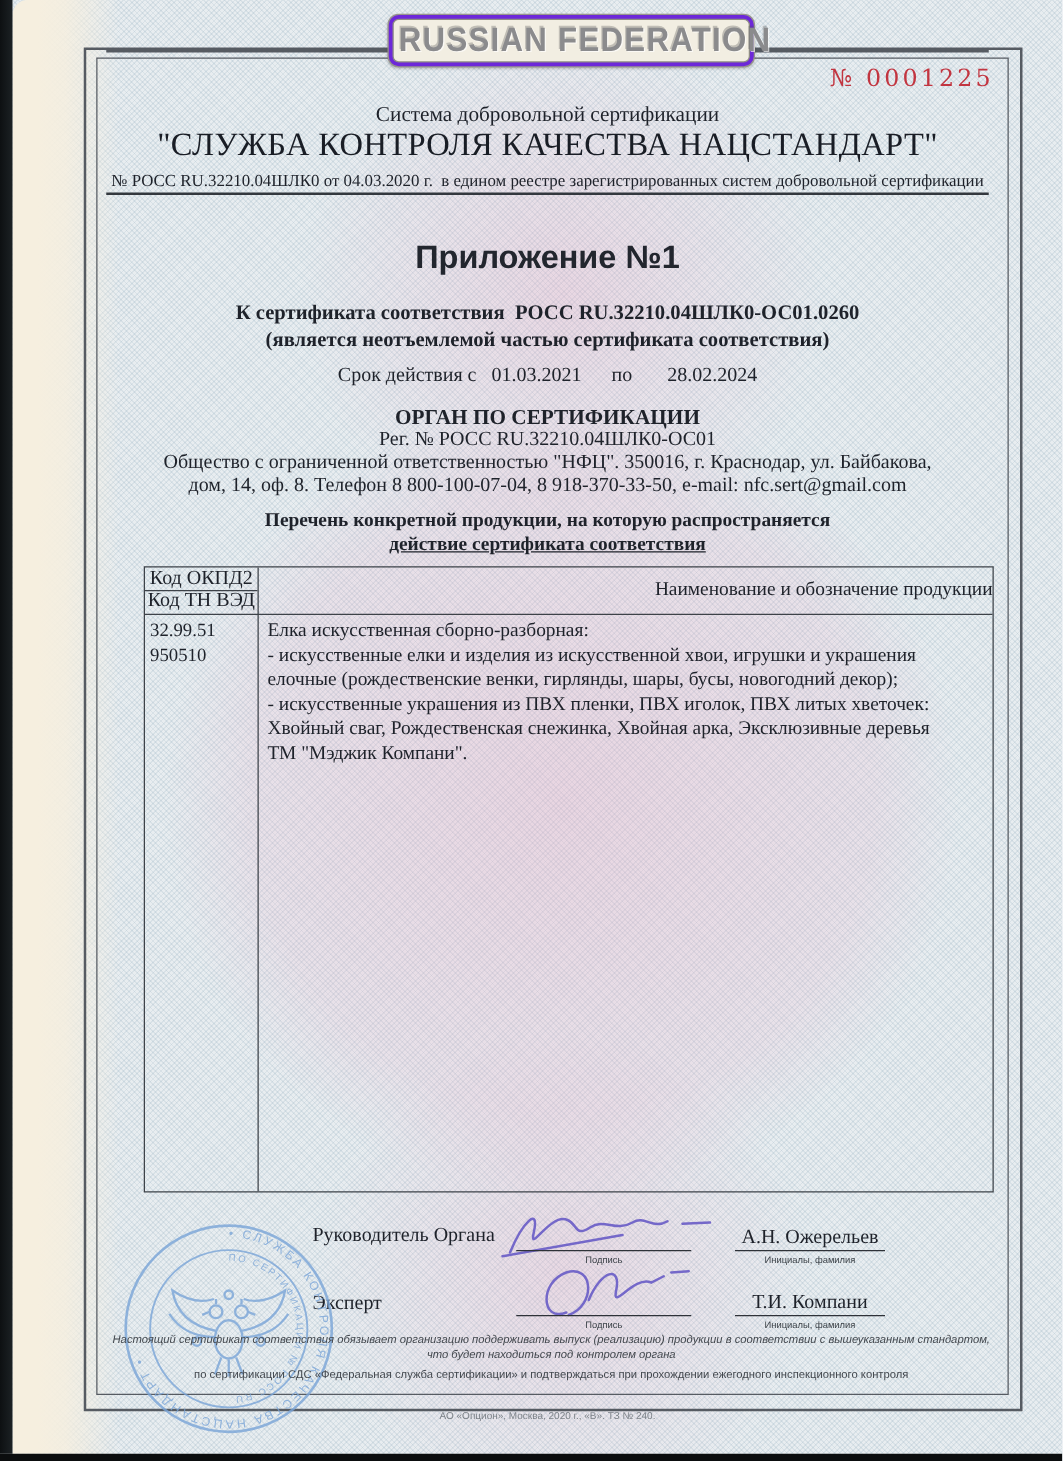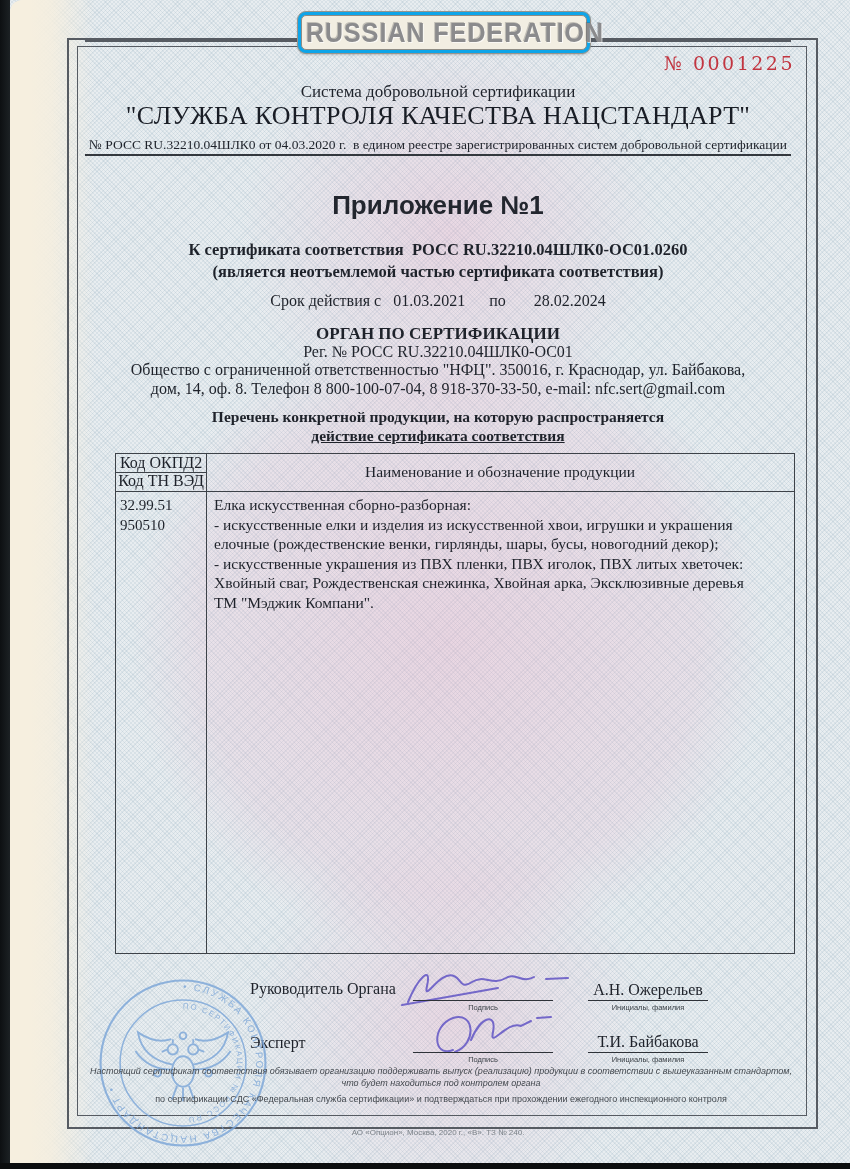--- a/index.html
+++ b/index.html
@@ -17,22 +17,22 @@
       repeating-linear-gradient(45deg, rgba(124,157,177,.15) 0 1px, transparent 1px 3px),
       repeating-linear-gradient(-45deg, rgba(124,157,177,.15) 0 1px, transparent 1px 3px),
       #e8edf0;}
   .cream-edge{position:absolute;left:10px;top:0;width:85px;height:1163px;border-top-left-radius:12px;
     background:linear-gradient(90deg,#f6efdf 0 20px, rgba(246,239,223,.85) 42px, rgba(246,239,223,0) 85px);}
   
   .frame-a{position:absolute;left:67px;top:38px;width:747px;height:1087px;border:2px solid #565b62;}
   .frame-b{position:absolute;left:77px;top:46px;width:728px;height:1068px;border:1px solid #565b62;}
   .top-rule{position:absolute;left:85px;top:40px;width:706px;height:2px;background:#565b62;}
   
-  .badge{position:absolute;left:297px;top:11px;width:286px;border:1.5px solid #97948c;border-radius:9px;
-         background:#0ea5e9;padding:3px;box-shadow:0 1px 2px rgba(60,60,60,.25);}
+  .badge{position:absolute;left:310px;top:11px;width:286px;border:1.5px solid #97948c;border-radius:9px;
+         background:#6d28d9;padding:3px;box-shadow:0 1px 2px rgba(60,60,60,.25);}
   .badge-inner{border:1.5px solid #8f8c84;border-radius:5px;background:#f2eee2;text-align:center;padding:3px 4px;}
   .badge-text{font-family:"Liberation Sans",sans-serif;font-weight:bold;font-size:25px;line-height:27px;
          color:#8b8b8d;letter-spacing:1px;transform:scaleY(1.08);
          text-shadow:1px 1px 0 rgba(255,255,255,.65), -1px -1px 0 rgba(80,80,80,.30);white-space:nowrap;}
   
   .cert-no{position:absolute;left:600px;top:52px;width:195px;text-align:right;
          font-family:"DejaVu Serif",serif;font-size:19px;letter-spacing:2.5px;color:#c23540;}
   .center{text-align:center;}
   .line{position:absolute;left:85px;width:706px;}
   .t-system{top:82px;font-size:17px;}
@@ -49,21 +49,21 @@
   .t-addr2{top:380px;font-size:16px;}
   .t-list1{top:408px;font-size:15.5px;font-weight:bold;}
   .t-list2{top:427px;font-size:15.5px;font-weight:bold;text-decoration:underline;}
   
   .tbl{position:absolute;left:115px;top:453px;width:678px;height:499px;border:1.5px solid #3d4248;}
   .tbl .vline{position:absolute;left:90px;top:0;bottom:0;border-left:1.5px solid #3d4248;}
   .th-l{position:absolute;left:0;width:90px;height:18px;line-height:18px;text-align:center;font-size:16px;}
   .th-l1{top:0;}
   .th-l2{top:18px;}
   .hl-half{position:absolute;left:0;top:18px;width:90px;border-top:1px solid #3d4248;}
-  .th-r{position:absolute;left:90px;top:0;width:588px;height:36px;line-height:36px;text-align:center;font-size:15.5px;}
+  .th-r{position:absolute;left:90px;top:0;width:588px;height:36px;line-height:36px;text-align:right;font-size:15.5px;}
   .hl-full{position:absolute;left:0;top:37px;width:678px;border-top:1.5px solid #3d4248;}
   .cell-codes{position:absolute;left:4px;top:41px;width:84px;font-size:15px;line-height:20px;}
   .cell-desc{position:absolute;left:98px;top:41px;width:572px;font-size:15.5px;line-height:19.5px;}
   
   .role{position:absolute;left:250px;font-size:16px;}
   .sigline{position:absolute;height:0;border-top:1.5px solid #2e3238;}
   .cap{position:absolute;font-size:7.5px;color:#3c4248;text-align:center;font-family:"Liberation Sans",sans-serif;}
   .pname{position:absolute;width:130px;text-align:center;font-size:16px;}
   .sig-svg{position:absolute;}
   
@@ -150,21 +150,21 @@
   <div class="role" style="top:1034px;">Эксперт</div>
   <svg class="sig-svg" style="left:425px;top:1006px;" width="130" height="54" viewBox="0 0 130 54">
     <g stroke="#7468c9" stroke-width="2" fill="none" stroke-linecap="round">
       <path d="M28 44 C8 52 6 20 28 12 C50 5 52 38 30 46"></path>
       <path d="M46 34 C56 10 72 6 68 26 C64 44 82 14 96 20 L106 15"></path>
       <path d="M112 12 L126 11"></path>
     </g>
   </svg>
   <div class="sigline" style="left:413px;top:1052px;width:140px;"></div>
   <div class="cap" style="left:413px;top:1055px;width:140px;">Подпись</div>
-  <div class="pname" style="left:583px;top:1033px;">Т.И. Байбакова</div>
+  <div class="pname" style="left:583px;top:1033px;">Т.И. Компани</div>
   <div class="sigline" style="left:588px;top:1052px;width:120px;"></div>
   <div class="cap" style="left:588px;top:1055px;width:120px;">Инициалы, фамилия</div>
 
   <svg class="seal" viewBox="0 0 200 200">
     <defs>
       <path id="ringPath" d="M100,14 a86,86 0 1,1 -0.01,0 z"></path>
       <path id="innerPath" d="M100,36 a64,64 0 1,1 -0.01,0 z"></path>
     </defs>
     <circle cx="100" cy="100" r="97" fill="none" stroke="#7aa5d8" stroke-width="2.5"></circle>
     <circle cx="100" cy="100" r="74" fill="none" stroke="#7aa5d8" stroke-width="1.8"></circle>

